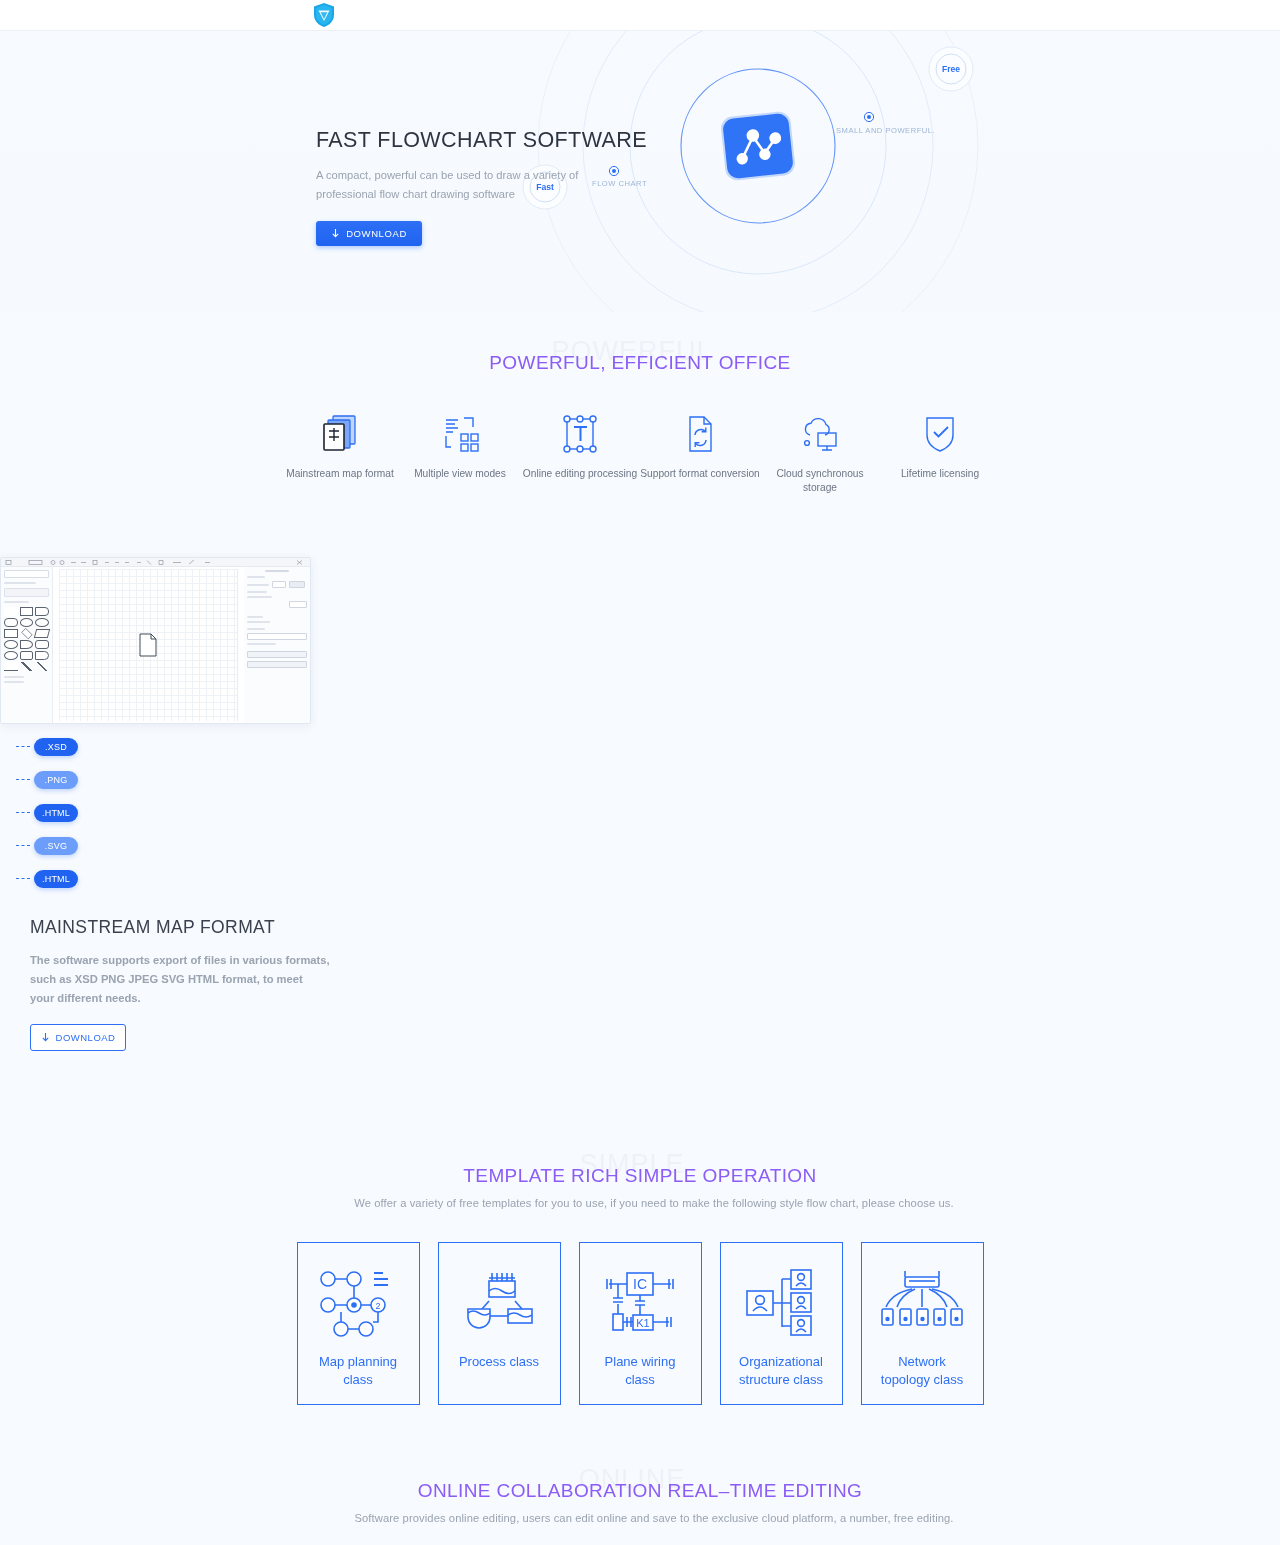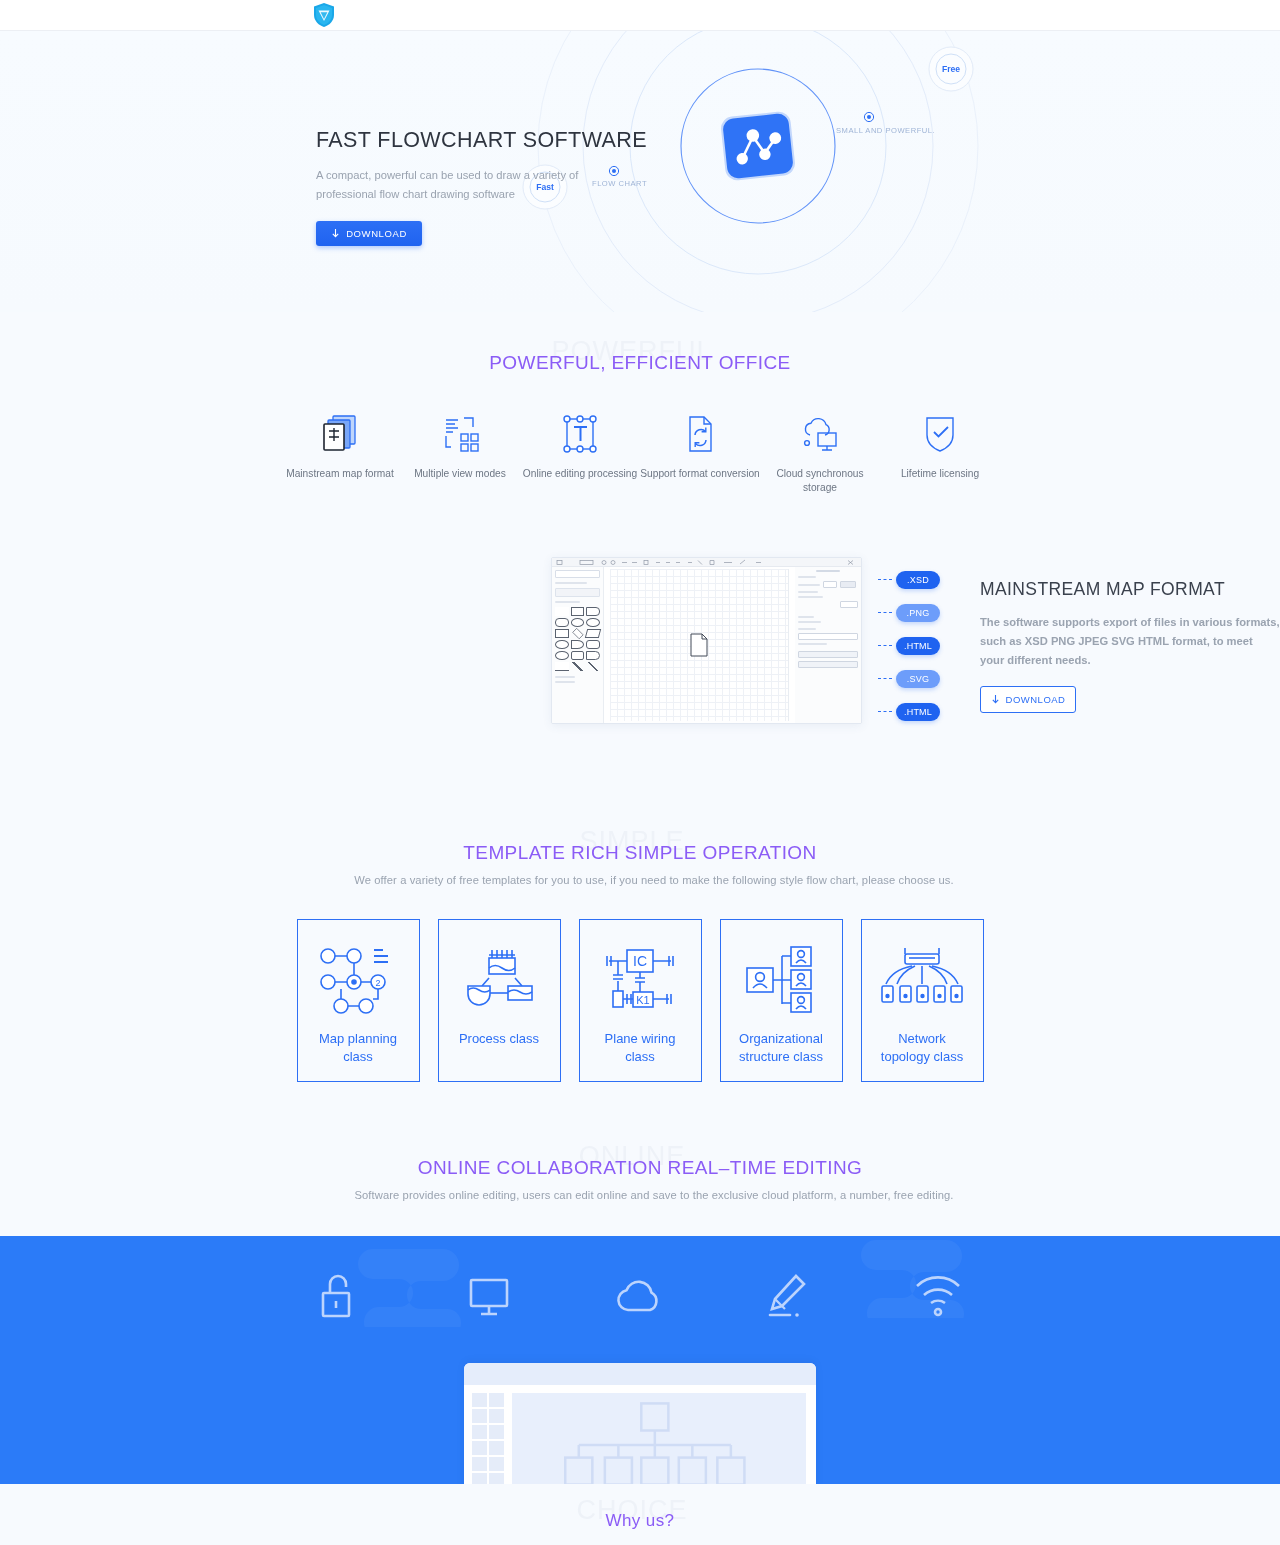--- a/index.html
+++ b/index.html
@@ -123,23 +123,24 @@
   .feature-label {
     margin-top: 12px;
     font-size: 10.2px;
     line-height: 14px;
     color: #6d7684;
   }
 
   
   .format-wrap {
     display: flex;
-    justify-content: flex-end;
+    justify-content: space-between;
     padding-top: 22px;
     padding-bottom: 30px;
+    flex-direction: column;
   }
   .shot {
     width: 311px;
     height: 167px;
     background: #fff;
     border: 1px solid #e2e8f1;
     border-radius: 2px;
     box-shadow: 0 2px 10px rgba(60,90,140,.08);
     position: relative;
     overflow: hidden;

